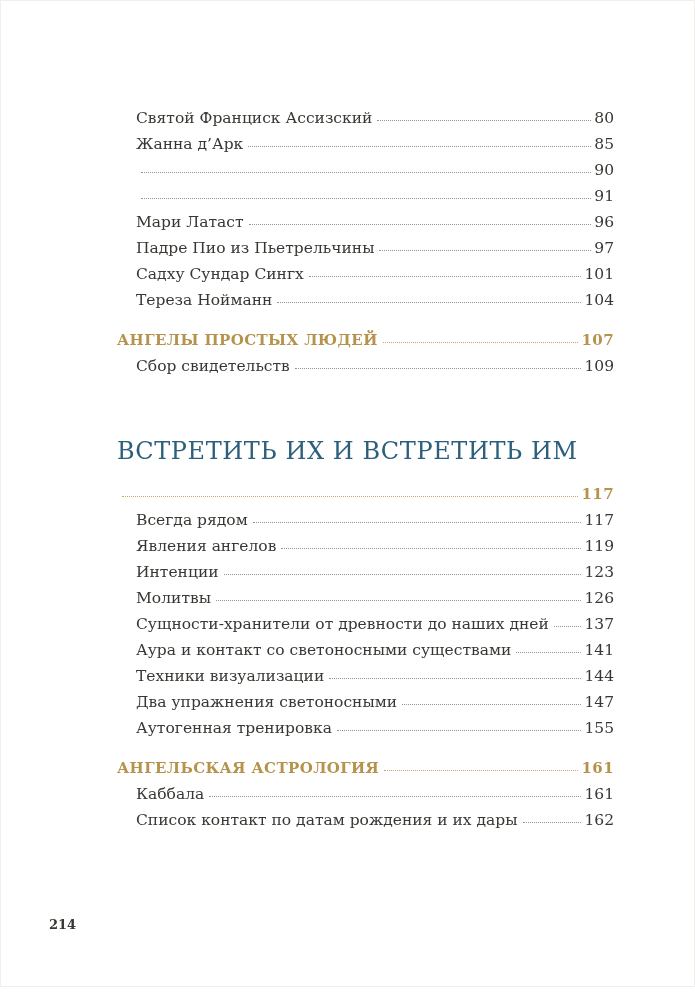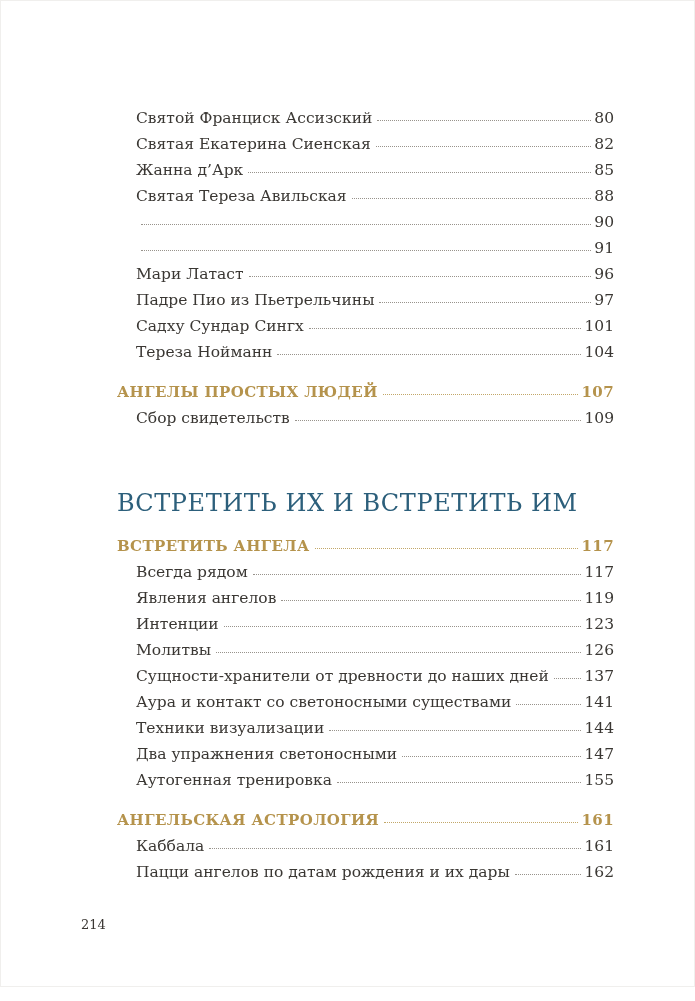--- a/index.html
+++ b/index.html
@@ -53,50 +53,41 @@
     margin:56px 0 10px 0;
     font-size:24px;
     line-height:32px;
     font-weight:normal;
     letter-spacing:0.6px;
     color:var(--teal,#2c5f7b);
     white-space:nowrap;
   }
   .folio{
     position:absolute;
-    left:80px;top:916px;
+    left:48px;top:916px;
     font-size:13px;
     line-height:16px;
     color:var(--text,#3a3733);
+    font-weight:bold;
   }
 </style>
 </head>
 <body>
 
 <div class="page">
   <div class="toc">
       <div class="row entry">
         <span class="label">Святой Франциск Ассизский</span>
         <span class="leader"></span>
         <span class="num">80</span>
       </div>
       <div class="row entry">
-        <span class="label">Святая Екатерина Сиенская</span>
-        <span class="leader"></span>
-        <span class="num">82</span>
-      </div>
-      <div class="row entry">
         <span class="label">Жанна д’Арк</span>
         <span class="leader"></span>
         <span class="num">85</span>
-      </div>
-      <div class="row entry">
-        <span class="label">Святая Тереза Авильская</span>
-        <span class="leader"></span>
-        <span class="num">88</span>
       </div>
       <div class="row entry">
         <span class="leader"></span>
         <span class="num">90</span>
       </div>
       <div class="row entry">
         <span class="leader"></span>
         <span class="num">91</span>
       </div>
       <div class="row entry">
@@ -124,21 +115,20 @@
         <span class="leader"></span>
         <span class="num">107</span>
       </div>
       <div class="row entry">
         <span class="label">Сбор свидетельств</span>
         <span class="leader"></span>
         <span class="num">109</span>
       </div>
       <h1 class="part">ВСТРЕТИТЬ ИХ И ВСТРЕТИТЬ ИМ</h1>
       <div class="row section">
-        <span class="label">ВСТРЕТИТЬ АНГЕЛА</span>
         <span class="leader"></span>
         <span class="num">117</span>
       </div>
       <div class="row entry">
         <span class="label">Всегда рядом</span>
         <span class="leader"></span>
         <span class="num">117</span>
       </div>
       <div class="row entry">
         <span class="label">Явления ангелов</span>
@@ -184,19 +174,19 @@
         <span class="label">АНГЕЛЬСКАЯ АСТРОЛОГИЯ</span>
         <span class="leader"></span>
         <span class="num">161</span>
       </div>
       <div class="row entry">
         <span class="label">Каббала</span>
         <span class="leader"></span>
         <span class="num">161</span>
       </div>
       <div class="row entry">
-        <span class="label">Пацци ангелов по датам рождения и их дары</span>
+        <span class="label">Список контакт по датам рождения и их дары</span>
         <span class="leader"></span>
         <span class="num">162</span>
       </div>
     </div>
   <div class="folio">214</div>
 </div>
 
 </body></html>

